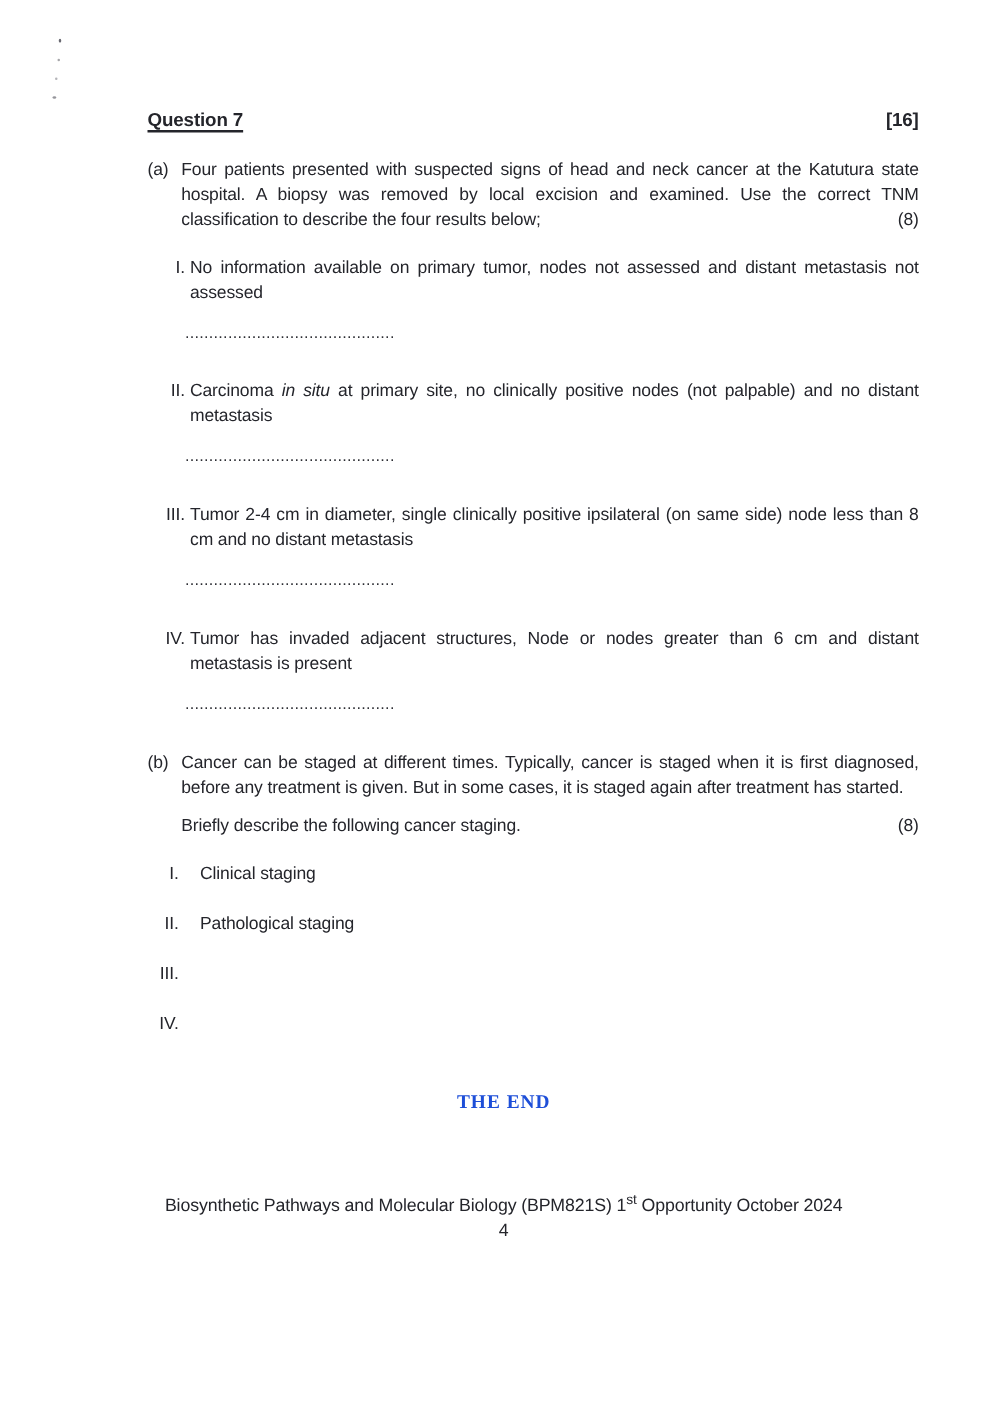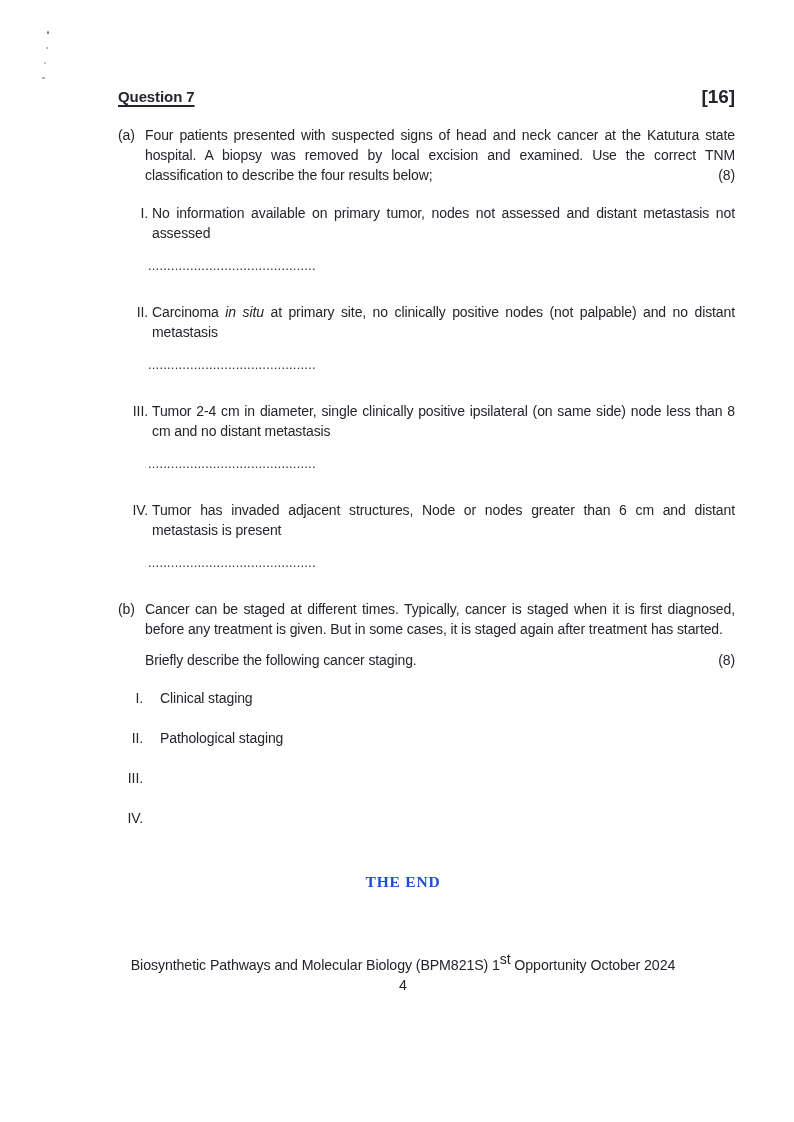--- a/index.html
+++ b/index.html
@@ -6,21 +6,21 @@
   .page {
     position:relative; width:794px; height:1122px; background:#ffffff;
     font-family:"Liberation Sans","DejaVu Sans",sans-serif;
     font-size:14px; line-height:20px; color:#24252b;
     letter-spacing:-0.1px; overflow:hidden;padding-left:12px;
   }
   .content { position:absolute; top:87px; left:118px; width:617px; }
 
   .header-row { display:flex; justify-content:space-between; align-items:flex-start; margin-bottom:18px; }
   .q-title { font-weight:bold; font-size:15px; text-decoration:underline; text-underline-offset:3px; text-decoration-thickness:1.5px; }
-  .q-marks { font-weight:bold; font-size:19px; }
+  .q-marks { font-weight:bold; font-size:15px; }
 
   .para { display:flex; }
   .para .lbl { flex:0 0 27px; }
   .para .txt { flex:1; text-align:justify; position:relative; }
   .marks-inline { position:absolute; right:0; bottom:0; }
 
   .item { display:flex; }
   .item.first { margin-top:18px; }
   .item .num { flex:0 0 30px; text-align:right; }
   .item .txt { flex:1; margin-left:4px; text-align:justify; }
@@ -33,21 +33,21 @@
   .b-item.first { margin-top:18px; }
   .b-item .num { flex:0 0 25px; text-align:right; }
   .b-item .txt { margin-left:17px; }
 
   .the-end {
     position:absolute; top:872px; left:0; right:0; text-align:center;
     font-family:"Liberation Serif","DejaVu Serif",serif;
     font-weight:bold; font-size:15.5px; letter-spacing:0.8px; color:#1d4ed8;
   }
   .footer-line { position:absolute; top:955px; left:0; right:0; text-align:center; font-size:14.2px; }
-  .footer-line sup { font-size:14px; vertical-align:super; line-height:0; }
+  .footer-line sup { font-size:11px; vertical-align:super; line-height:0; }
   .page-num { position:absolute; top:975px; left:0; right:0; text-align:center; font-size:14.2px; }
 
   .speck { position:absolute; border-radius:50%; background:#6a6a72; }
   .speck.s1 { left:47px; top:31px; width:2px; height:3px; }
   .speck.s2 { left:46px; top:47px; width:2px; height:2px; opacity:.6; }
   .speck.s3 { left:44px; top:62px; width:2px; height:2px; opacity:.5; }
   .speck.s4 { left:42px; top:77px; width:3px; height:2px; opacity:.7; }
   .italic { font-style:italic;margin-top:38px; }
 </style>
 </head>

